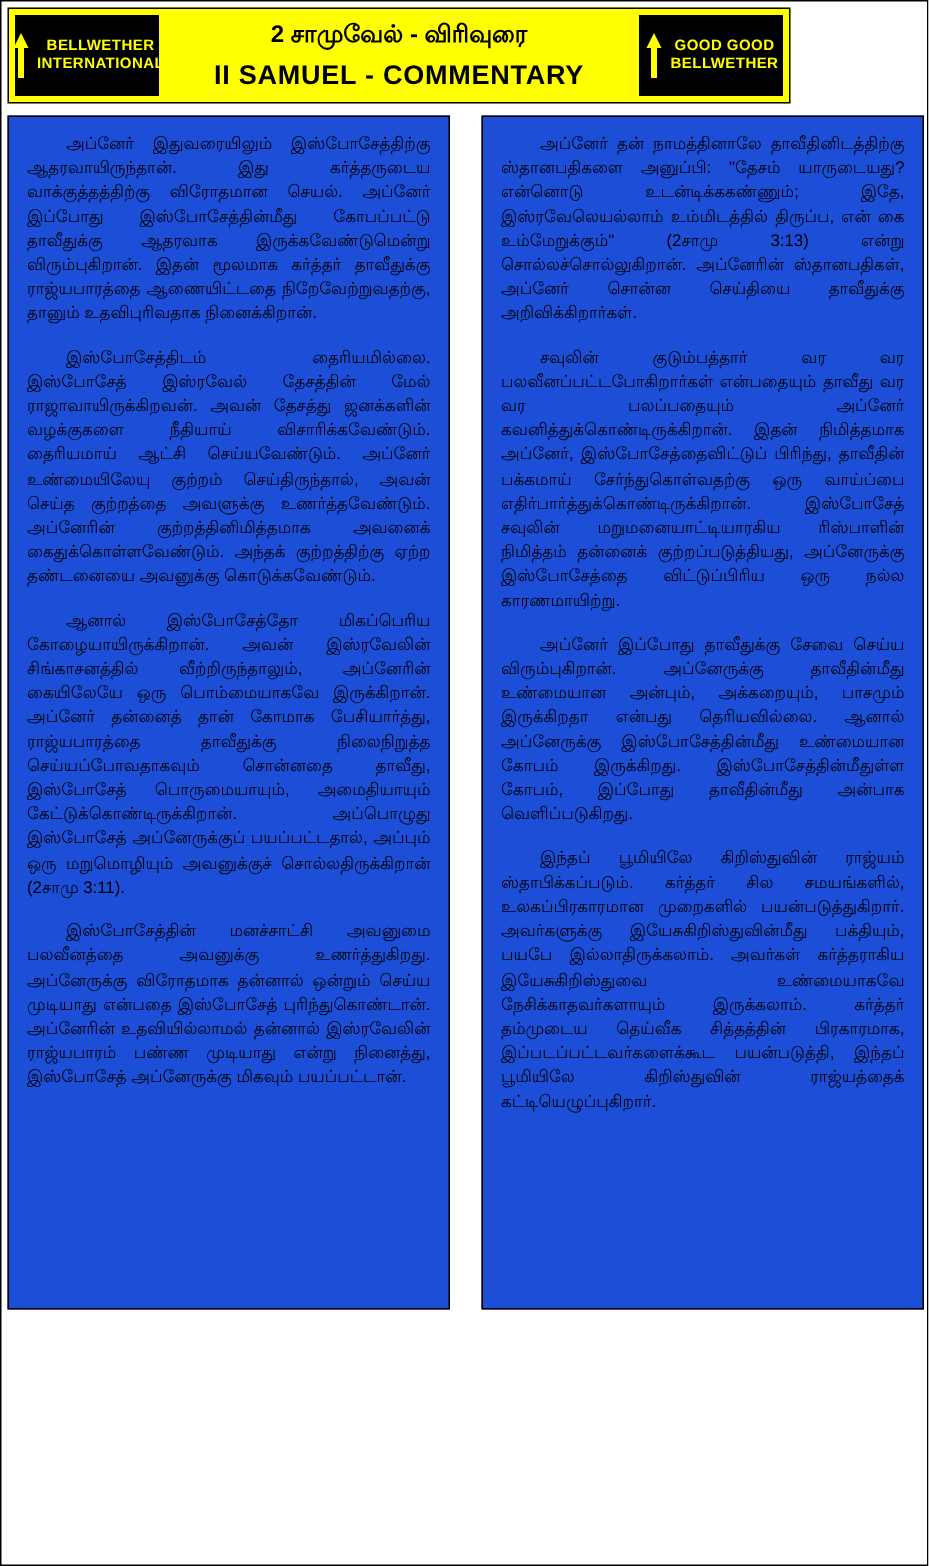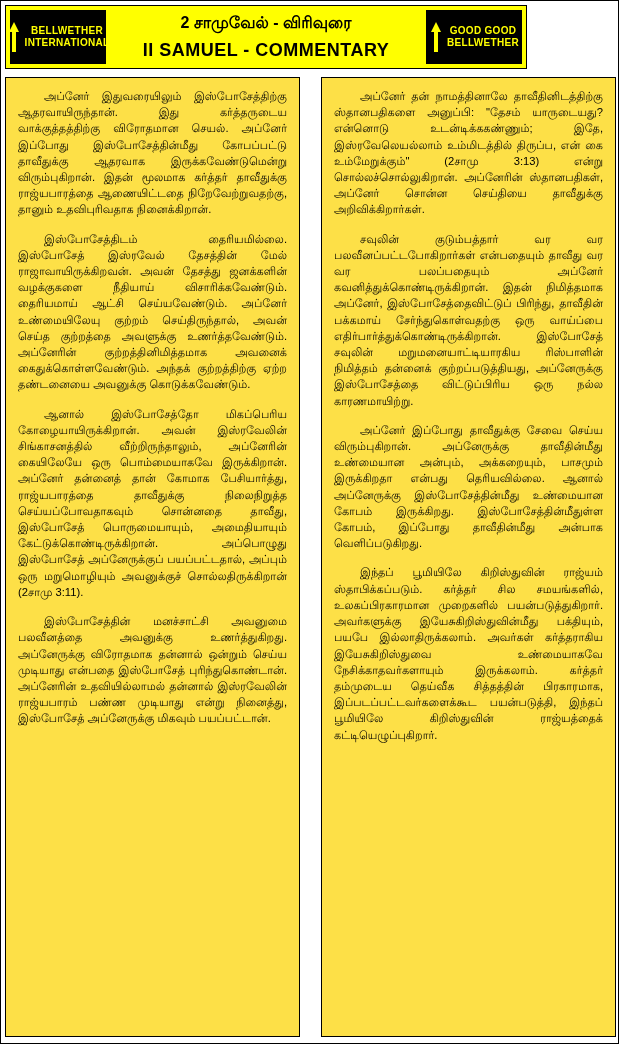--- a/index.html
+++ b/index.html
@@ -102,22 +102,22 @@
     color: #000000;
     letter-spacing: 0.5px;
     text-align: center;
   }
 
   
   .col {
     position: absolute;
     top: 76px;
     width: 295px;
-    height: 960px;
-    background: #fde047;
+    height: 796px;
+    background: #1d4ed8;
     border: 1px solid #000000;
     box-sizing: border-box;
     padding: 10px 12px;
   }
   .col-left { left: 4px; }
   .col-right { left: 320px; }
 
   .para {
     font-size: 11.2px;
     line-height: 16.2px;

